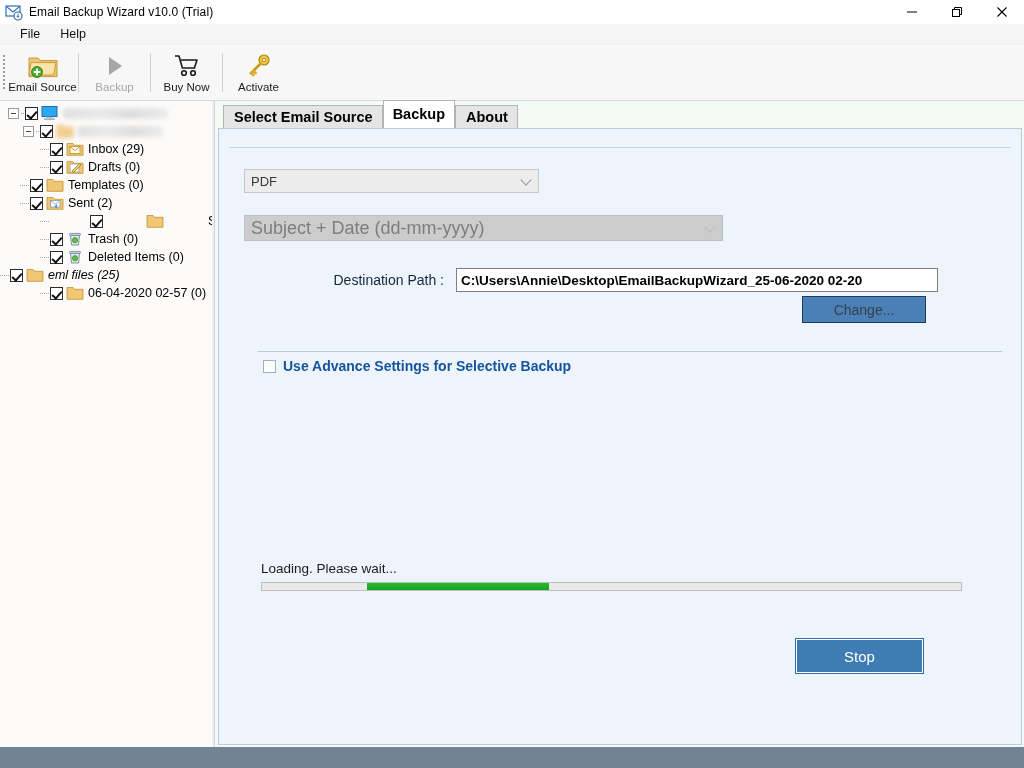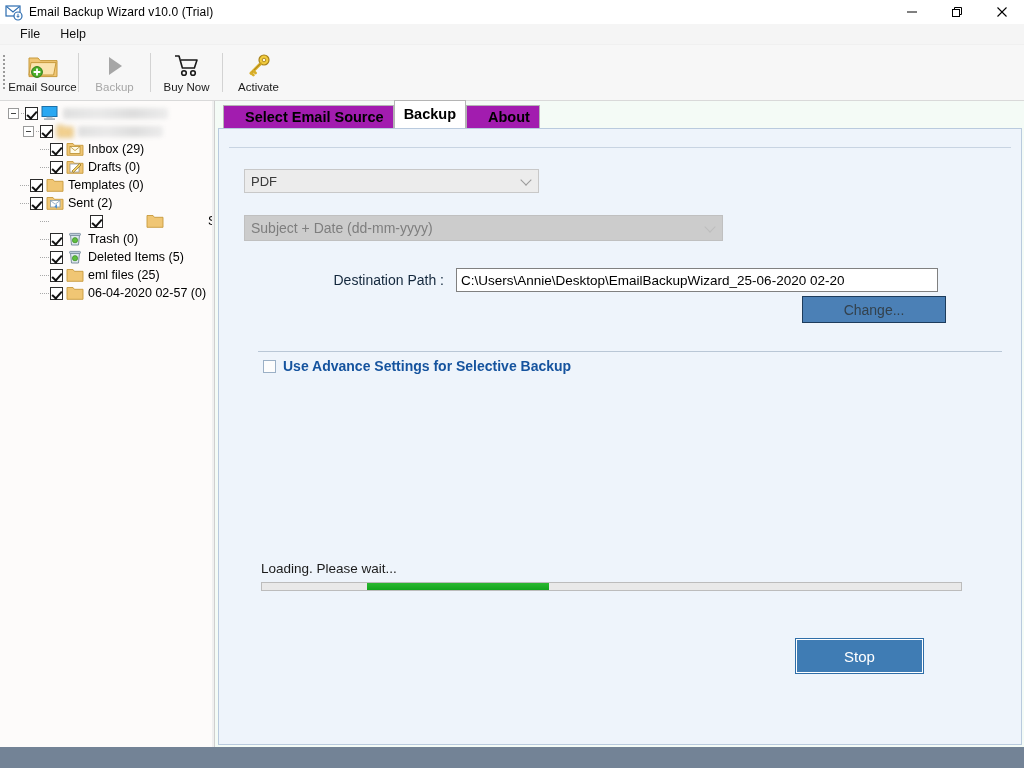--- a/index.html
+++ b/index.html
@@ -174,22 +174,22 @@
     background: #f4fbf6;
     padding-left: 5px;
     position: relative;
   }
   .tab {
     font-size: 14.5px;
     font-weight: bold;
     color: #000;
     border: 1px solid #b4b4b4;
     border-bottom: none;
-    background: #a21caf;
-    padding: 3px 9px 4px 21px;
+    background: #e5e5e5;
+    padding: 3px 9px 4px 10px;
     line-height: 16px;
     position: relative;
     top: 1px;
   }
   .tab.active {
     background: #ffffff;
     padding: 5px 9px 6px 9px;
     top: 0;
     z-index: 3;
     border-color: #b4b4b4;
@@ -234,34 +234,35 @@
     margin-top: -5px;
     border-right: 1.6px solid #9a9a9a;
     border-bottom: 1.6px solid #9a9a9a;
     transform: rotate(45deg);
   }
   .combo.disabled {
     background: #cccccc;
     border-color: #c0c0c0;
     color: #7e7e7e;
     height: 26px;
-    font-size: 14px;
+    font-size: 18px;
   }
   .combo.disabled .chev { border-color: #bdbdbd; }
 
   .textbox {
     border: 1px solid #808080;
     background: #ffffff;
     height: 24px;
     display: flex; align-items: center;
     font-size: 13.5px;
     color: #000;
     padding-left: 4px;
     white-space: nowrap;
     overflow: hidden;
+    font-weight: bold;
   }
 
   .btn-change {
     background: #4b80b6;
     border: 1px solid #1d3c5c;
     color: #33414d;
     font-size: 14px;
     height: 27px;
     display: flex; align-items: center; justify-content: center;
   }
@@ -522,24 +523,24 @@
     <div class="trow" style="padding-left:40px;">
       <span class="dots"></span>
       <span class="cbox checked"></span>
       <span class="ticon">
         <svg class="ico" width="18" height="16" viewBox="0 0 18 16">
           <path d="M4.5 4 h9 l-1 10 h-7 z" fill="#dfe8ee" stroke="#6f8497" stroke-width="0.9"></path>
           <rect x="3.6" y="2.4" width="10.8" height="2" rx="0.6" fill="#c8d6e0" stroke="#6f8497" stroke-width="0.8"></rect>
           <circle cx="9" cy="9.2" r="2.6" fill="#5fbf3f" stroke="#3c8a26" stroke-width="0.7"></circle>
         </svg>
       </span>
-      <span>Deleted Items (5)</span>
-    </div>
-
-    <div class="trow" style="padding-left:40px;">
+      <span>Deleted Items (0)</span>
+    </div>
+
+    <div class="trow" style="font-style:italic;">
       <span class="dots"></span>
       <span class="cbox checked"></span>
       <span class="ticon">
         <svg class="ico" width="18" height="16" viewBox="0 0 18 16">
           <path d="M1 2.5 h6 l1.4 1.8 H17 v10 H1 z" fill="#f0c674" stroke="#c79a3c" stroke-width="0.9"></path>
         </svg>
       </span>
       <span>eml files (25)</span>
     </div>
 
@@ -581,21 +582,21 @@
         </div>
       </div>
 
       <div class="frow" style="left:10px; top:139px; width:900px;">
         <div class="flabel" style="width:215px;">Destination Path :</div>
         <div class="textbox" style="margin-left:12px; width:482px;">
           <span>C:\Users\Annie\Desktop\EmailBackupWizard_25-06-2020 02-20</span>
         </div>
       </div>
 
-      <div class="btn-change" style="position:absolute; left:583px; top:167px; width:144px;">
+      <div class="btn-change" style="position:absolute; left:583px; top:167px; width:124px;">
         <span>Change...</span>
       </div>
 
       <div class="sep-rule" style="left:39px; right:19px; top:222px;"></div>
 
       <div class="adv-row" style="left:44px; top:229px;">
         <span class="adv-cbox"></span>
         <span class="adv-label">Use Advance Settings for Selective Backup</span>
       </div>
 

